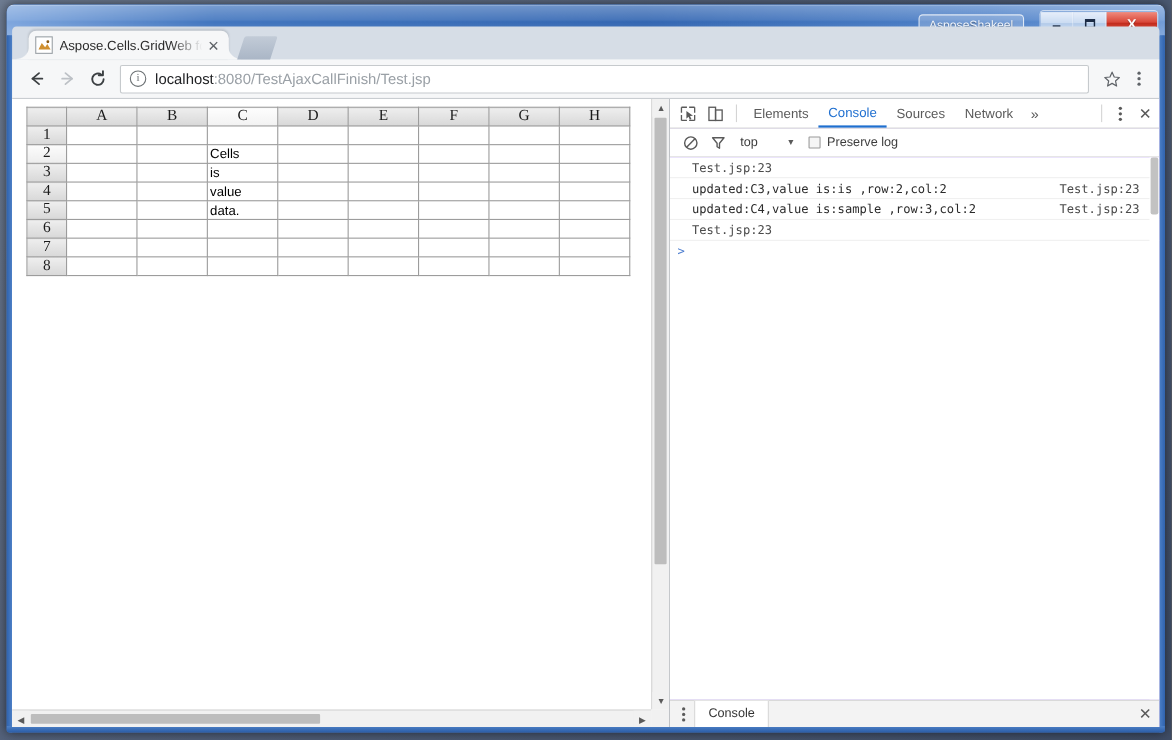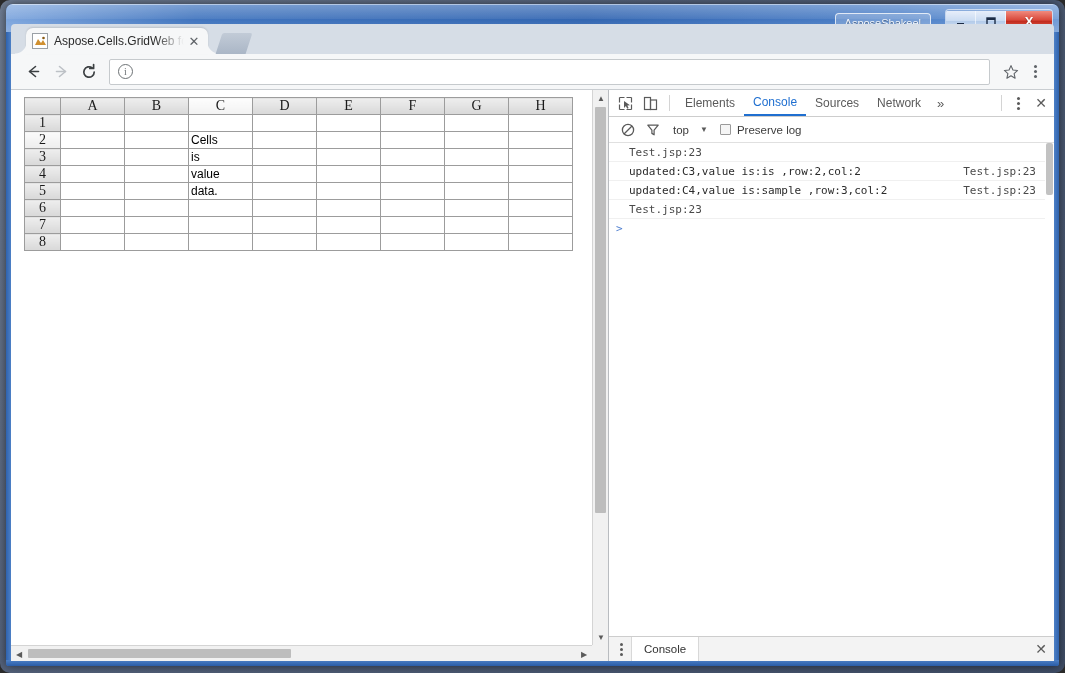--- a/index.html
+++ b/index.html
@@ -12,21 +12,20 @@
     height: 673px;
     overflow: hidden;
     font-family: "Liberation Sans", sans-serif;
   }
 
   
   #desktop {
     position: absolute;
     inset: 0;
     background: linear-gradient(135deg, #6f7d93 0%, #53617a 40%, #3f4d66 100%);
-    border-radius: 10px;
   }
 
   
   #window {
     position: absolute;
     left: 6px;
     top: 4px;
     width: 1053px;
     height: 662px;
     border-radius: 7px 7px 3px 3px;
@@ -471,21 +470,21 @@
     border-bottom: 1px solid #e0e0e0;
     background: #ffffff;
     padding-left: 6px;
     box-sizing: border-box;
     font-size: 11.5px;
     color: #3c3c3c;
   }
   #ctx-select {
     display: flex;
     align-items: center;
-    gap: 11px;
+    gap: 26px;
     margin-left: 8px;
   }
   #ctx-caret { font-size: 8px; color: #5a5a5a; }
   #preserve-wrap {
     display: flex;
     align-items: center;
     gap: 6px;
     margin-left: 12px;
   }
   #preserve-box {
@@ -649,20 +648,21 @@
           </svg>
         </div>
         <div class="navbtn">
           <svg width="18" height="18" viewBox="0 0 18 18">
             <path d="M14.2 9 A5.2 5.2 0 1 1 12.2 4.9" fill="none" stroke="#3c4043" stroke-width="1.7" stroke-linecap="round"></path>
             <path d="M13.6 1.6 L13.6 5.4 L9.8 5.4" fill="none" stroke="#3c4043" stroke-width="1.7" stroke-linecap="round" stroke-linejoin="round"></path>
           </svg>
         </div>
         <div id="omnibox">
           <div id="info-icon">i</div>
+          <div id="url"><span class="host">localhost</span><span>:8080/TestAjaxCallFinish/Test.jsp</span></div>
         </div>
         <div id="star-btn">
           <svg width="16" height="16" viewBox="0 0 16 16">
             <path d="M8 1.6 L9.95 6.0 L14.6 6.45 L11.1 9.6 L12.1 14.2 L8 11.8 L3.9 14.2 L4.9 9.6 L1.4 6.45 L6.05 6.0 Z" fill="none" stroke="#5f6368" stroke-width="1.1" stroke-linejoin="round"></path>
           </svg>
         </div>
         <div id="menu-btn">
           <i></i>
           <i></i>
           <i></i>

